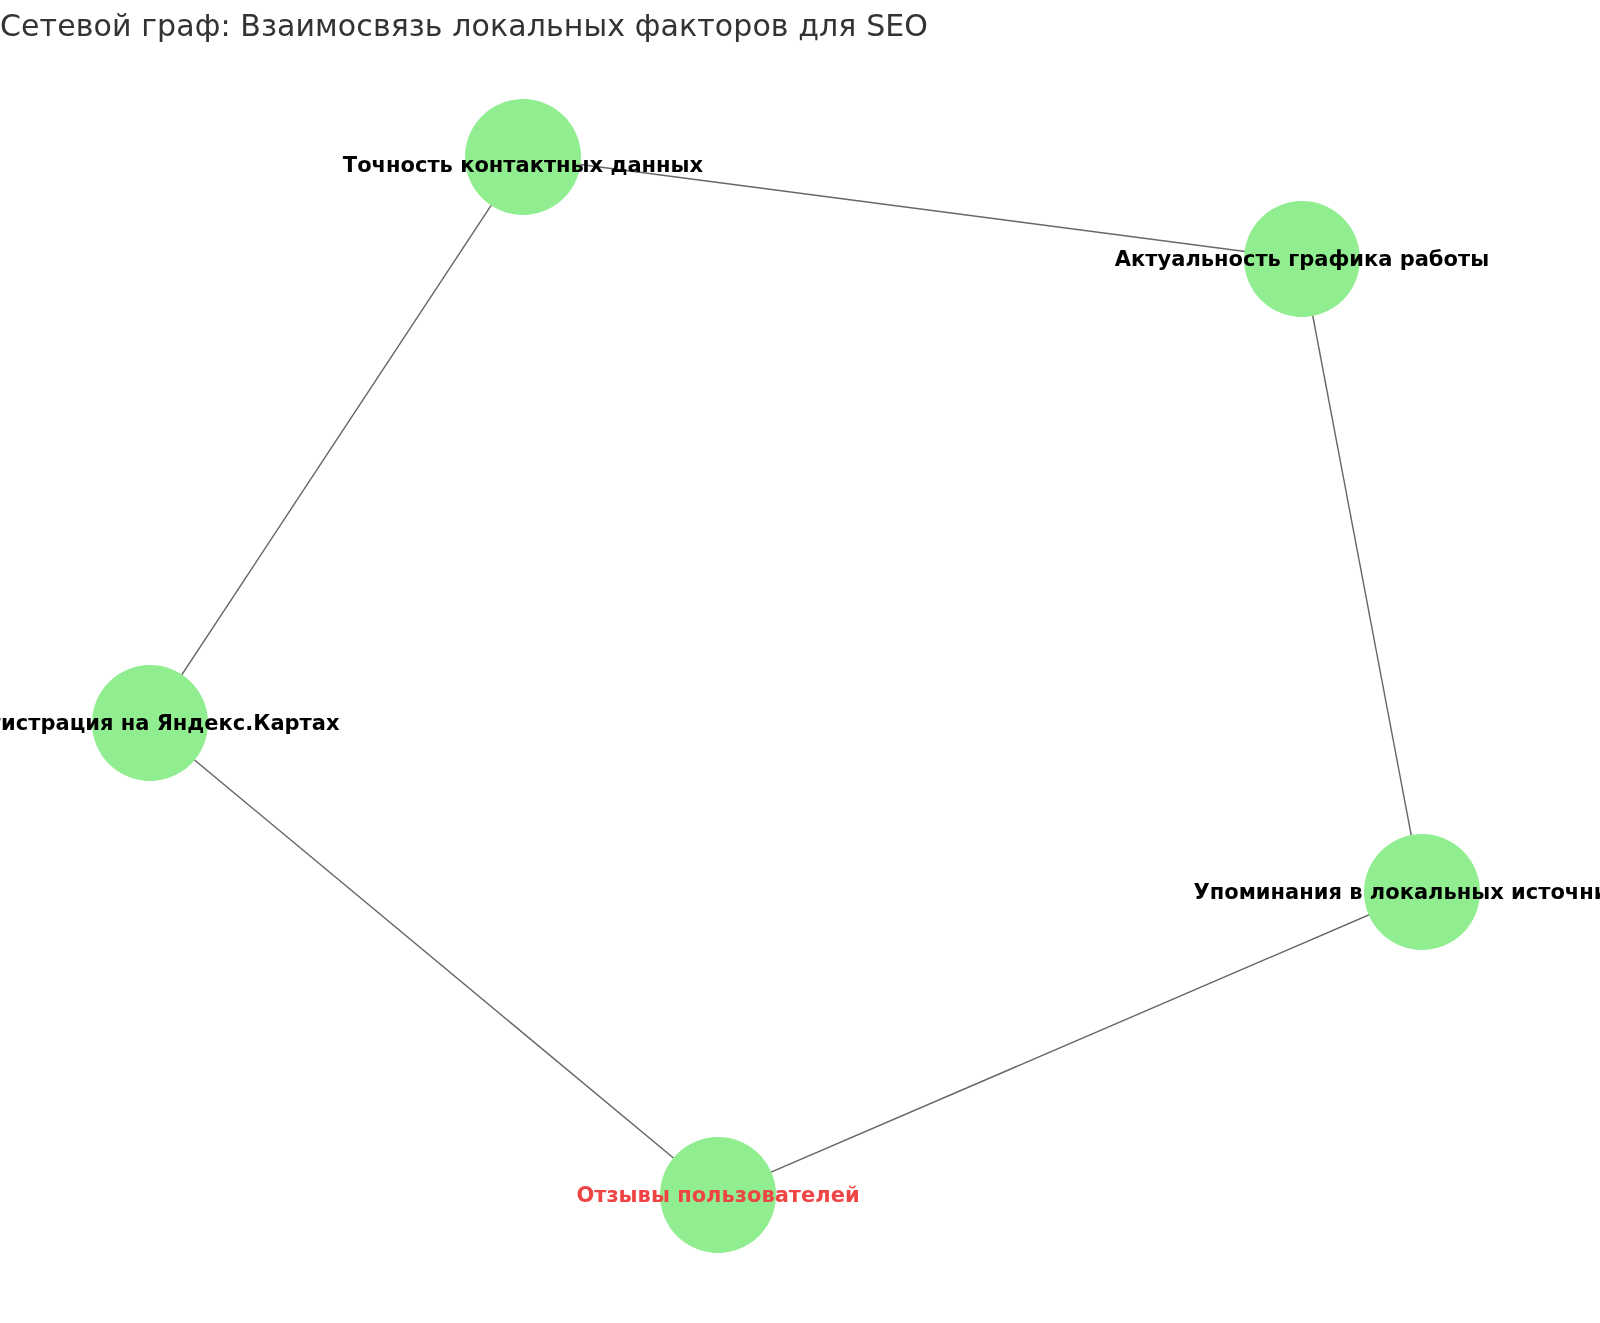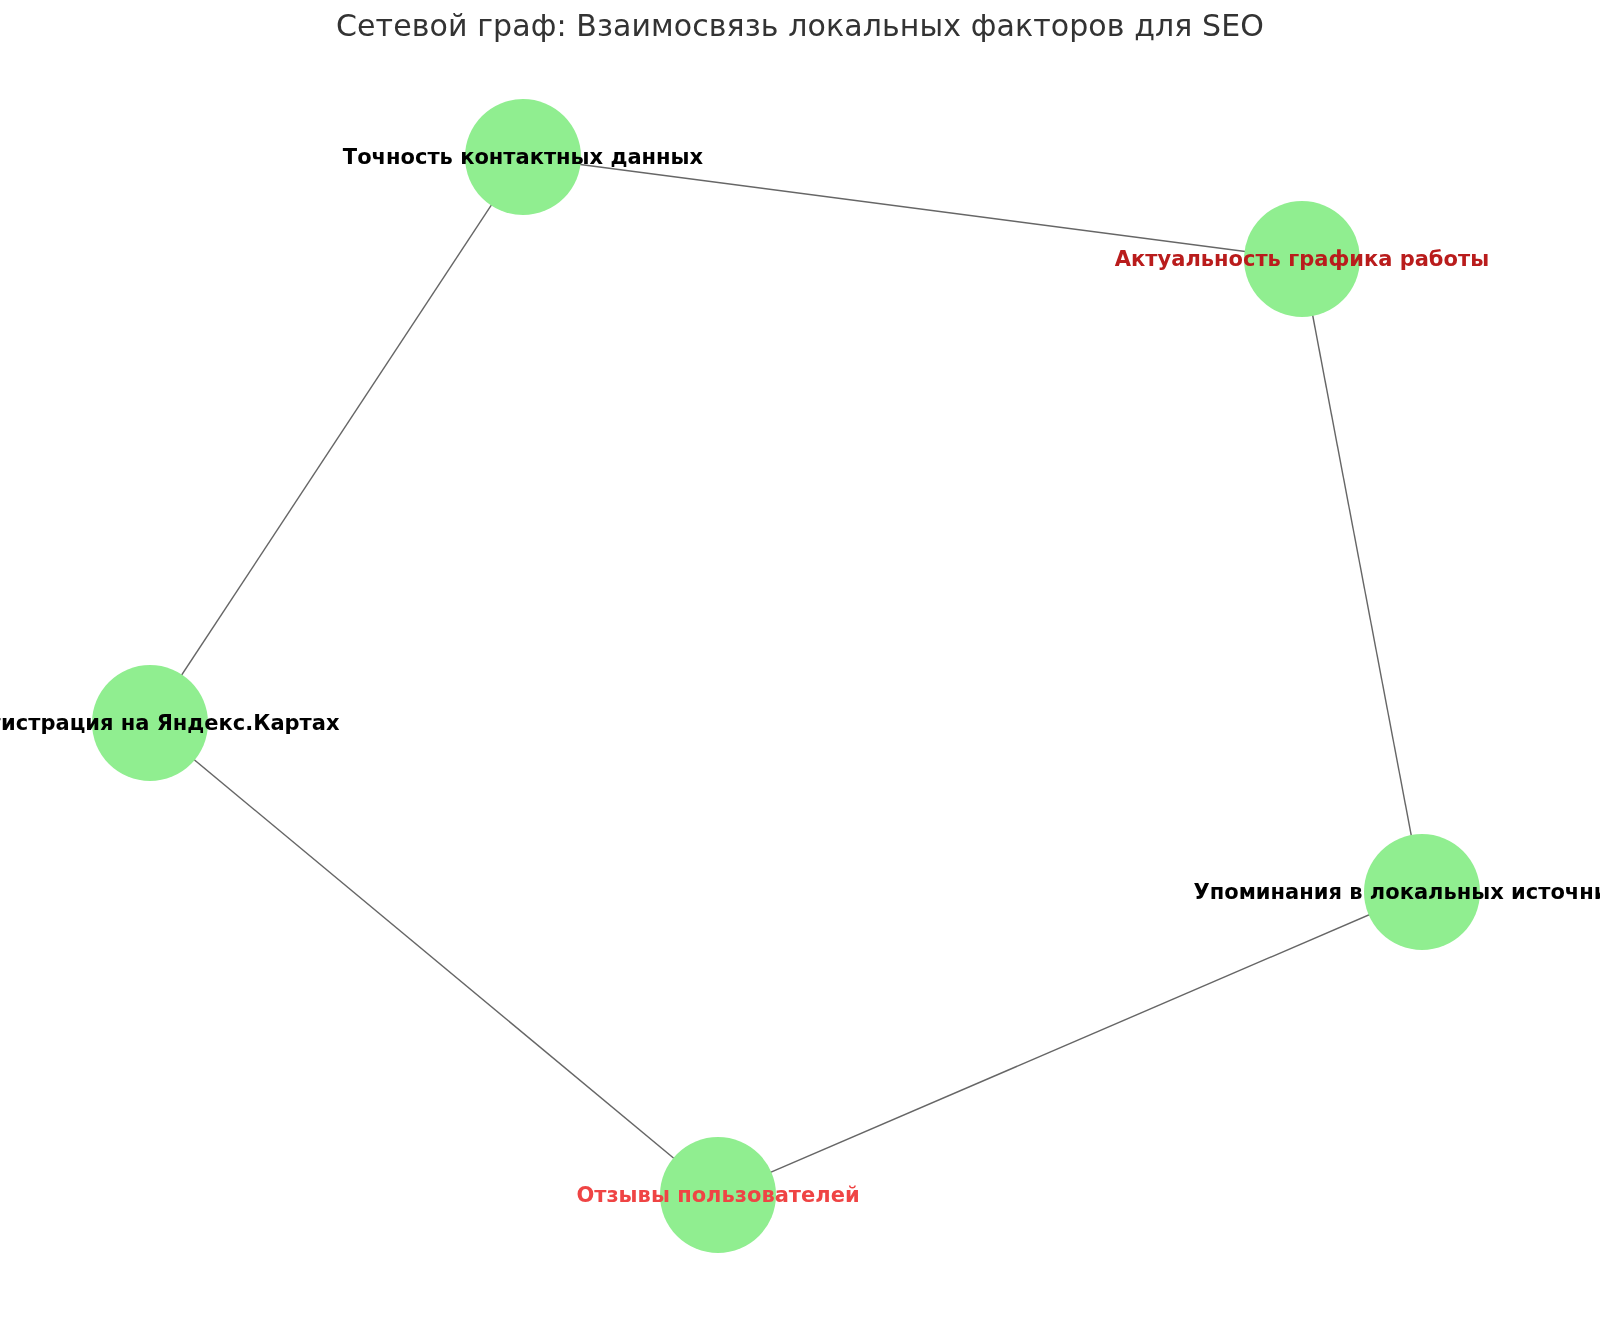--- a/index.html
+++ b/index.html
@@ -14,21 +14,20 @@
     height: 1323px;
     background: #ffffff;
     overflow: hidden;
     font-family: "DejaVu Sans", sans-serif;
   }
   #chart-title {
     position: absolute;
     left: 0;
     top: 8px;
     width: 1600px;
-    text-align: center;
     font-family: "DejaVu Sans", sans-serif;
     font-size: 30px;
     font-weight: 400;
     color: #333333;
     letter-spacing: 0.1px;
     white-space: nowrap;
   }
   #graph-svg {
     position: absolute;
     left: 0;
@@ -74,20 +73,20 @@
     <g id="nodes-group">
         <circle cx="523" cy="157" r="58" class="graph-node-circle" fill="#90ee90"></circle>
         <circle cx="1302" cy="259" r="58" class="graph-node-circle" fill="#90ee90"></circle>
         <circle cx="1422" cy="892" r="58" class="graph-node-circle" fill="#90ee90"></circle>
         <circle cx="718" cy="1195" r="58" class="graph-node-circle" fill="#90ee90"></circle>
         <circle cx="150" cy="723" r="58" class="graph-node-circle" fill="#90ee90"></circle>
       </g>
   </svg>
 
   <div id="labels-layer">
-      <div class="node-label" style="left: 523px; top: 157px; color: rgb(0, 0, 0);">Точность контактных данных</div>
-      <div class="node-label" style="left: 1302px; top: 259px; color: #b91c1c;">Актуальность графика работы</div>
+      <div class="node-label" style="left: 523px; top: 165px; color: rgb(0, 0, 0);">Точность контактных данных</div>
+      <div class="node-label" style="left: 1302px; top: 259px; color: #000000;">Актуальность графика работы</div>
       <div class="node-label" style="left: 1422px; top: 892px; color: rgb(0, 0, 0);">Упоминания в локальных источниках</div>
       <div class="node-label" style="left: 718px; top: 1195px; color: #ef4444;">Отзывы пользователей</div>
       <div class="node-label" style="left: 150px; top: 723px; color: rgb(0, 0, 0);">Регистрация на Яндекс.Картах</div>
     </div>
 
 </div>
 
 </body></html>

